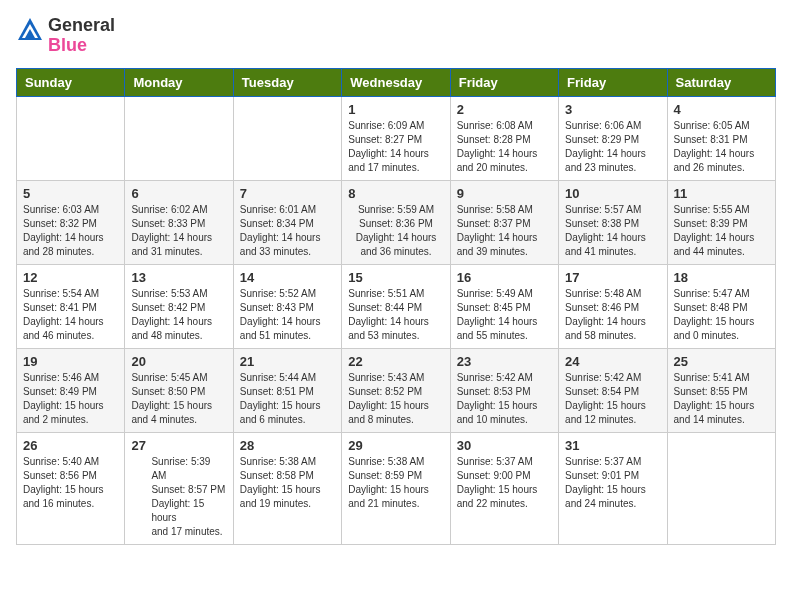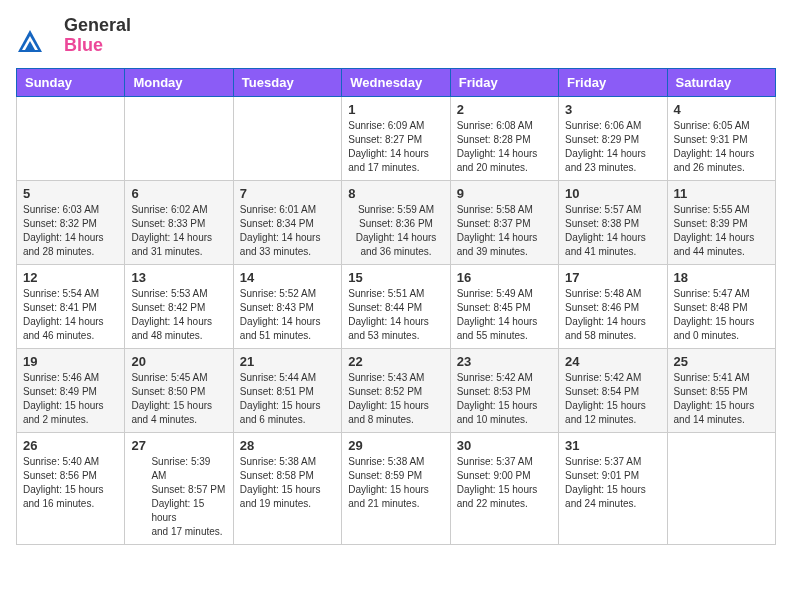--- a/index.html
+++ b/index.html
@@ -11,22 +11,22 @@
       padding: 16px;
     }
     .header {
       display: flex;
       justify-content: space-between;
       align-items: flex-start;
       margin-bottom: 12px;
     }
     .logo {
       display: flex;
-      align-items: flex-end;
-      gap: 20px;
+      align-items: flex-start;
+      gap: 4px;
     }
     .logo-text {
       font-size: 18px;
       font-weight: bold;
       line-height: 1.1;
     }
     .logo-general { color: #333; }
     .logo-blue { color: #ec4899; }
     .logo-icon {
       width: 28px;
@@ -43,21 +43,21 @@
     .location {
       font-size: 15px;
       color: #555;
     }
     .calendar {
       width: 100%;
       border-collapse: collapse;
       border: 1px solid #ccc;
     }
     .calendar th {
-      background-color: #8b5cf6;
+      background-color: #4d7c0f;
       color: #fff;
       text-align: left;
       padding: 6px 8px;
       font-size: 13px;
       border: 1px solid #1565c0;
       margin-left: 8px;
     }
     .calendar td {
       width: 14.28%;
       vertical-align: top;
@@ -137,21 +137,21 @@
         <td>
           <span class="day-number">3</span>
           <div class="day-info" style="white-space: pre-line;">Sunrise: 6:06 AM
 Sunset: 8:29 PM
 Daylight: 14 hours
 and 23 minutes.</div>
         </td>
         <td>
           <span class="day-number">4</span>
           <div class="day-info" style="white-space: pre-line;">Sunrise: 6:05 AM
-Sunset: 9:31 PM
+Sunset: 8:31 PM
 Daylight: 14 hours
 and 26 minutes.</div>
         </td>
       </tr>
       <tr>
         <td>
           <span class="day-number">5</span>
           <div class="day-info" style="white-space: pre-line;">Sunrise: 6:03 AM
 Sunset: 8:32 PM
 Daylight: 14 hours

